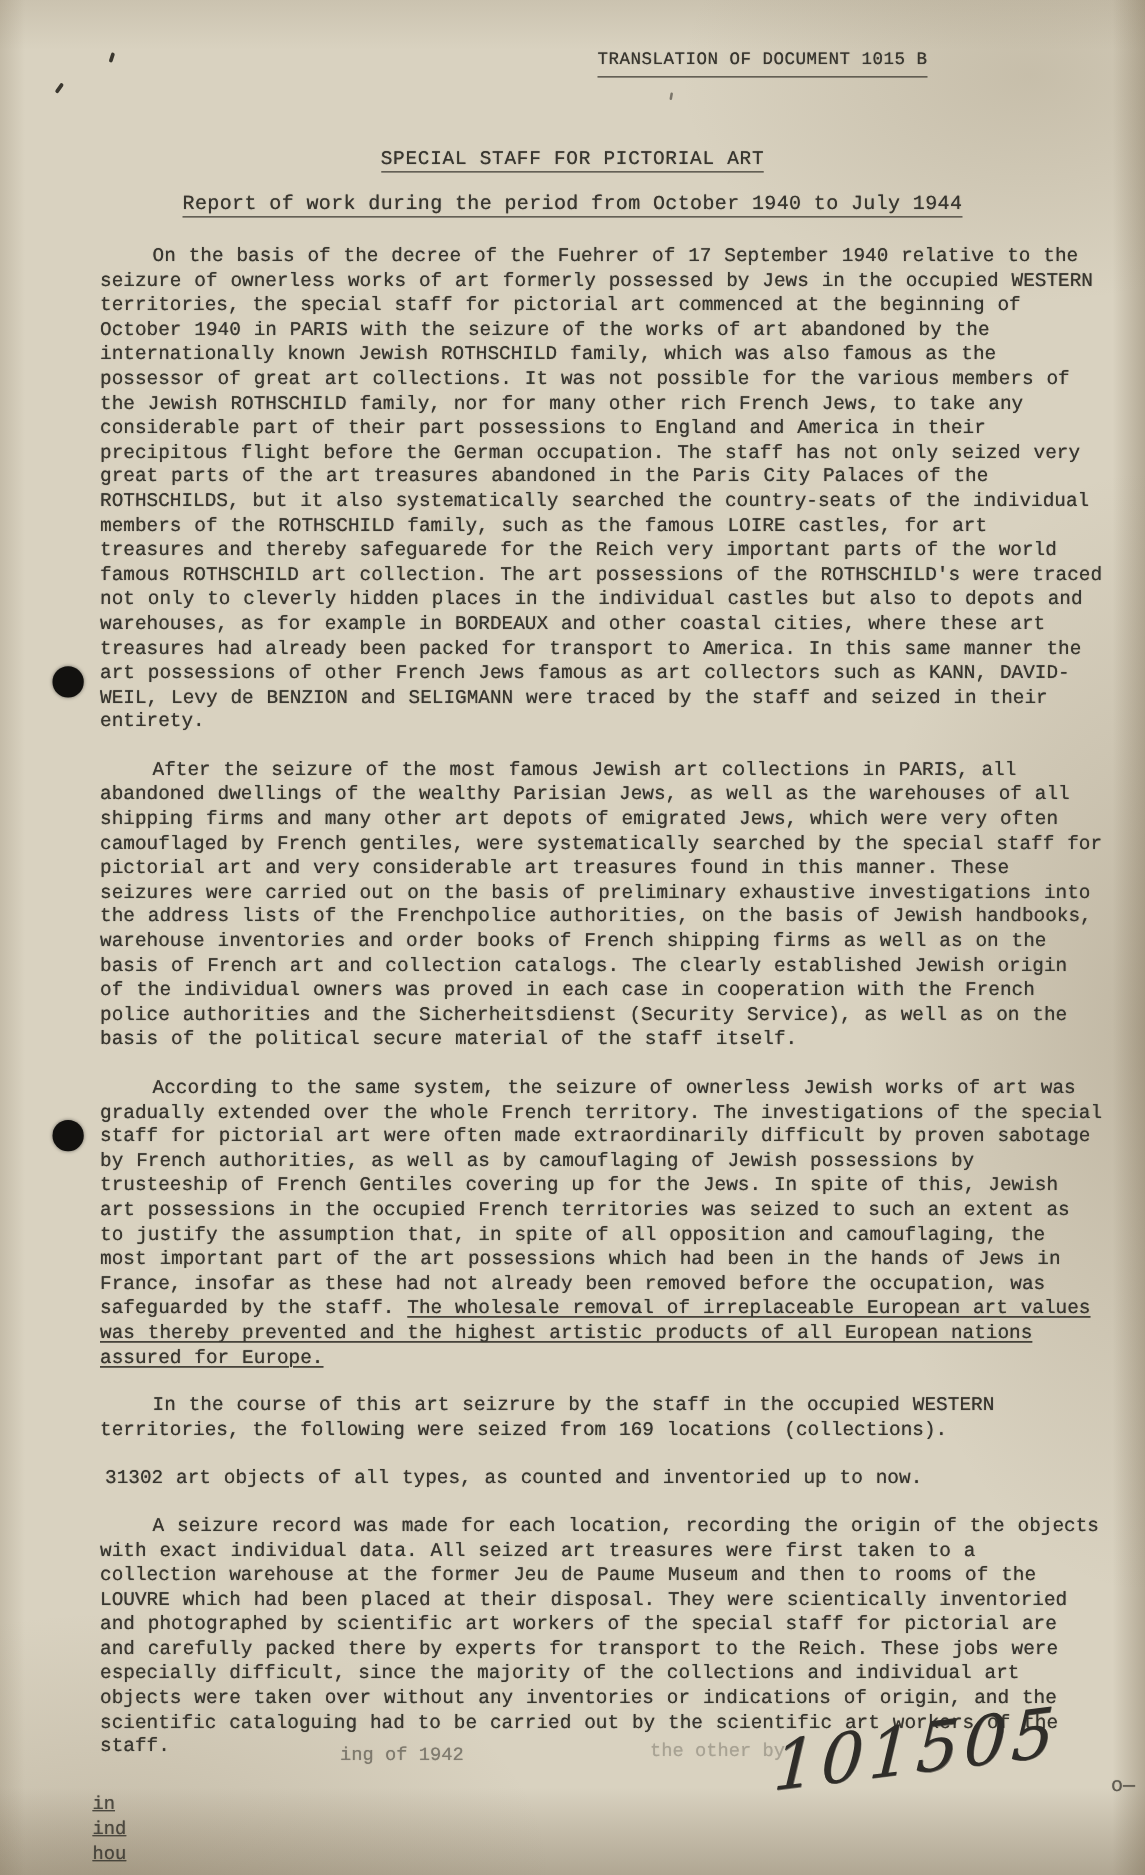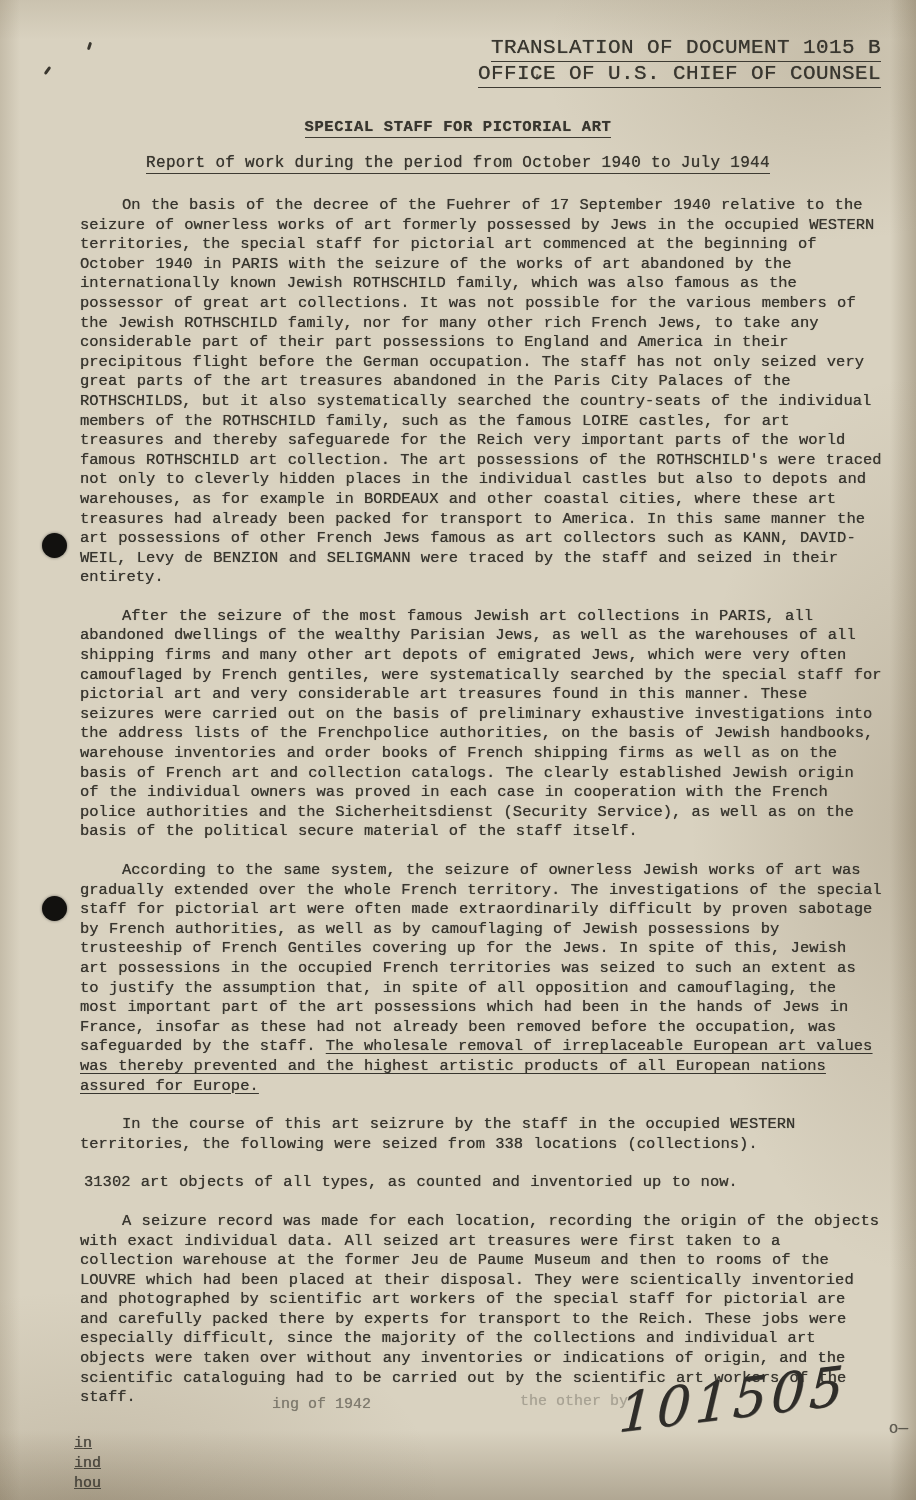--- a/index.html
+++ b/index.html
@@ -20,41 +20,39 @@
       linear-gradient(to top, rgba(100,86,62,0.35), transparent 70px),
       linear-gradient(to bottom, rgba(120,106,80,0.15), transparent 40px),
       #d9d2c0;
   }
   .ink { text-shadow: 0 0 0.7px rgba(55,52,45,0.85); }
 
   .header-block {
     position: absolute;
     top: 36px;
     left: 478px;
-    font-size: 21px;
+    font-size: 14px;
     line-height: 24px;
     letter-spacing: 0.4px;
     white-space: nowrap;
-    text-align: right;
   }
   .u-line {
     display: inline-block;
     border-bottom: 1.5px solid #3e3b33;
     padding-bottom: 1px;
   }
 
   .doc-title {
     position: absolute;
     top: 118px;
     left: 0;
     width: 100%;
     text-align: center;
     font-size: 15.5px;
     letter-spacing: 0.6px;
-    font-weight: bold;
   }
   .doc-subtitle {
     position: absolute;
     top: 154px;
     left: 0;
     width: 100%;
     text-align: center;
     font-size: 16px;
     letter-spacing: 0.3px;
   }
@@ -135,36 +133,35 @@
 <body>
 
 <div class="page ink">
 
   <span class="ink-speck speck-1"></span>
   <span class="ink-speck speck-2"></span>
   <span class="ink-speck speck-3"></span>
 
   <div class="header-block">
     <span class="u-line">TRANSLATION OF DOCUMENT 1015 B</span><br>
-    <span class="u-line">OFFICE OF U.S. CHIEF OF COUNSEL</span>
   </div>
 
   <div class="doc-title">
     <span class="u-line">SPECIAL STAFF FOR PICTORIAL ART</span>
   </div>
 
   <div class="doc-subtitle">
     <span class="u-line">Report of work during the period from October 1940 to July 1944</span>
   </div>
 
   <div class="body-text">
     <p>On the basis of the decree of the Fuehrer of 17 September 1940 relative to the seizure of ownerless works of art formerly possessed by Jews in the occupied WESTERN territories, the special staff for pictorial art commenced at the beginning of October 1940 in PARIS with the seizure of the works of art abandoned by the internationally known Jewish ROTHSCHILD family, which was also famous as the possessor of great art collections.  It was not possible for the various members of the Jewish ROTHSCHILD family, nor for many other rich French Jews, to take any considerable part of their part possessions to England and America in their precipitous flight before the German occupation.  The staff has not only seized very great parts of the art treasures abandoned in the Paris City Palaces of the ROTHSCHILDS, but it also systematically searched the country-seats of the individual members of the ROTHSCHILD family, such as the famous LOIRE castles, for art treasures and thereby safeguarede for the Reich very important parts of the world famous ROTHSCHILD art collection.  The art possessions of the ROTHSCHILD's were traced not only to cleverly hidden places in the individual castles but also to depots and warehouses, as for example in BORDEAUX and other coastal cities, where these art treasures had already been packed for transport to America.  In this same manner the art possessions of other French Jews famous as art collectors such as KANN, DAVID-WEIL, Levy de BENZION and SELIGMANN were traced by the staff and seized in their entirety.</p>
     <p>After the seizure of the most famous Jewish art collections in PARIS, all abandoned dwellings of the wealthy Parisian Jews, as well as the warehouses of all shipping firms and many other art depots of emigrated Jews, which were very often camouflaged by French gentiles, were systematically searched by the special staff for pictorial art and very considerable art treasures found in this manner.  These seizures were carried out on the basis of preliminary exhaustive investigations into the address lists of the Frenchpolice authorities, on the basis of Jewish handbooks, warehouse inventories and order books of French shipping firms as well as on the basis of French art and collection catalogs.  The clearly established Jewish origin of the individual owners was proved in each case in cooperation with the French police authorities and the Sicherheitsdienst (Security Service), as well as on the basis of the political secure material of the staff itself.</p>
     <p><span>According to the same system, the seizure of ownerless Jewish works of art was gradually extended over the whole French territory.  The investigations of the special staff for pictorial art were often made extraordinarily difficult by proven sabotage by French authorities, as well as by camouflaging of Jewish possessions by trusteeship of French Gentiles covering up for the Jews. In spite of this, Jewish art possessions in the occupied French territories was seized to such an extent as to justify the assumption that, in spite of all opposition and camouflaging, the most important part of the art possessions which had been in the hands of Jews in France, insofar as these had not already been removed before the occupation, was safeguarded by the staff.  </span><span class="u-sentence">The wholesale removal of irreplaceable European art values was thereby prevented and the highest artistic products of all European nations assured for Europe.</span></p>
-    <p>In the course of this art seizrure by the staff in the occupied WESTERN territories, the following were seized from 338 locations (collections).</p>
+    <p>In the course of this art seizrure by the staff in the occupied WESTERN territories, the following were seized from 169 locations (collections).</p>
     <p class="no-indent">31302 art objects of all types, as counted and inventoried up to now.</p>
     <p>A seizure record was made for each location, recording the origin of the objects with exact individual data.  All seized art treasures were first taken to a collection warehouse at the former Jeu de Paume Museum and then to rooms of the LOUVRE which had been placed at their disposal.  They were scientically inventoried and photographed by scientific art workers of the special staff for pictorial are and carefully packed there by experts for transport to the Reich.  These jobs were especially difficult, since the majority of the collections and individual art objects were taken over without any inventories or indications of origin, and the scientific cataloguing had to be carried out by the scientific art workers of the staff.</p>
   </div>
 
   <div class="hole-punch hole-1"></div>
   <div class="hole-punch hole-2"></div>
 
   <div class="faint-fragment frag-left">ing of 1942</div>
   <div class="faint-fragment frag-right">the other          by</div>
 

